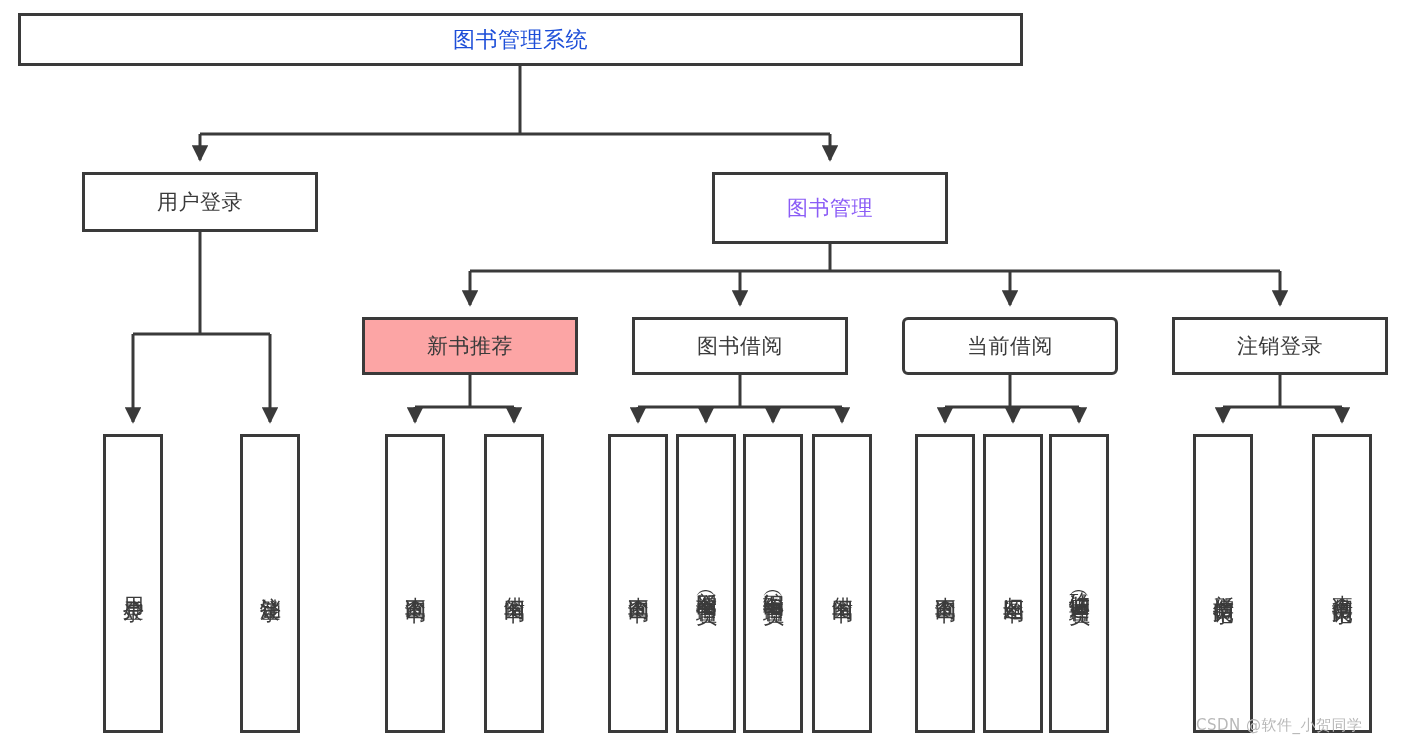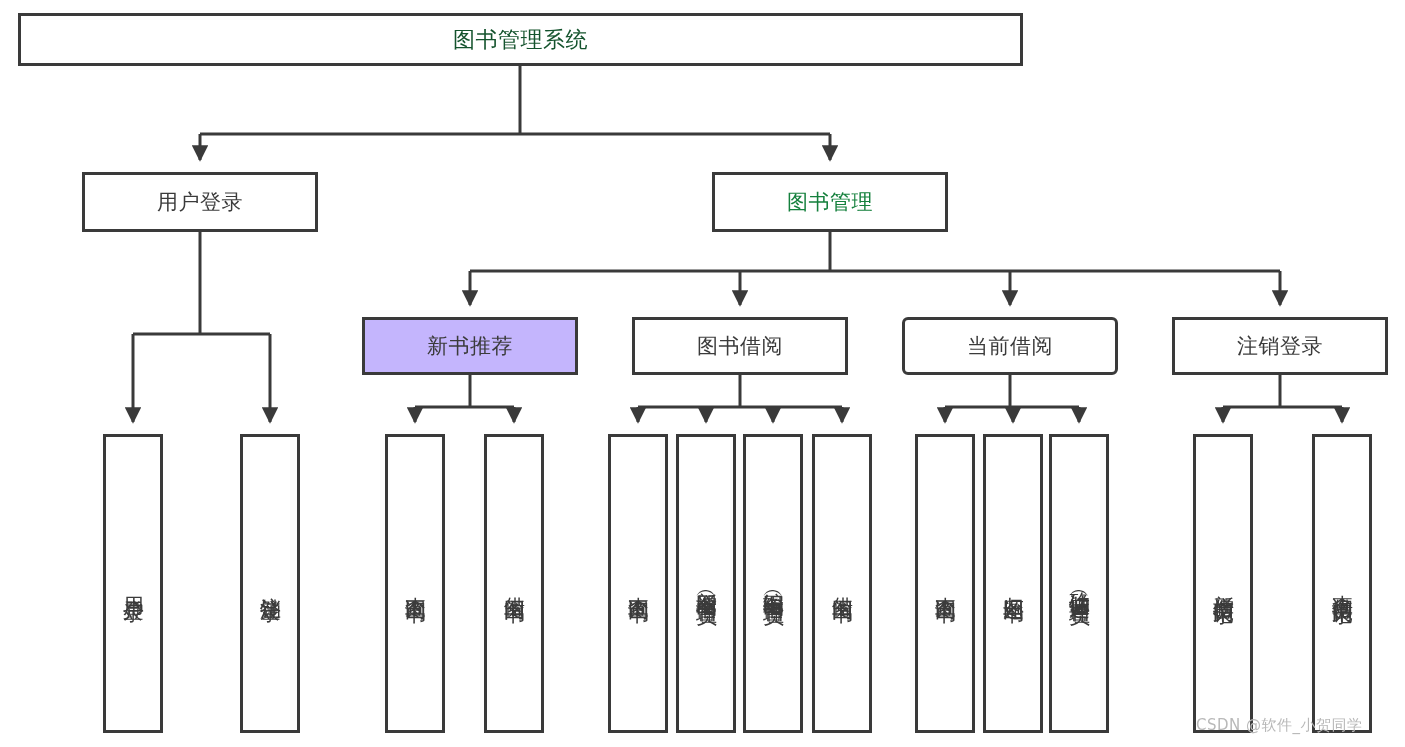--- a/index.html
+++ b/index.html
@@ -117,32 +117,32 @@
       <path d="M 1013 407 L 1013 422" marker-end="url(#arrow)"></path>
       <path d="M 1079 407 L 1079 422" marker-end="url(#arrow)"></path>
 
       <path d="M 1280 375 L 1280 407"></path>
       <path d="M 1223 407 L 1342 407"></path>
       <path d="M 1223 407 L 1223 422" marker-end="url(#arrow)"></path>
       <path d="M 1342 407 L 1342 422" marker-end="url(#arrow)"></path>
     </g>
   </svg>
 
-  <div class="node horiz root" style="left: 18px; top: 13px; width: 1005px; height: 53px; border-color: rgb(58, 58, 58); color: #14532d; background: rgb(255, 255, 255);">
+  <div class="node horiz root" style="left: 18px; top: 13px; width: 1005px; height: 53px; border-color: rgb(58, 58, 58); color: #1d4ed8; background: rgb(255, 255, 255);">
     <span class="lbl">图书管理系统</span>
   </div>
 
   <div class="node horiz" style="left: 82px; top: 172px; width: 236px; height: 60px; border-color: rgb(58, 58, 58); color: rgb(59, 59, 59); background: rgb(255, 255, 255);">
     <span class="lbl">用户登录</span>
   </div>
-  <div class="node horiz" style="left: 712px; top: 172px; width: 236px; height: 60px; border-color: rgb(58, 58, 58); color: #15803d; background: rgb(255, 255, 255);">
+  <div class="node horiz" style="left: 712px; top: 172px; width: 236px; height: 72px; border-color: rgb(58, 58, 58); color: #8b5cf6; background: rgb(255, 255, 255);">
     <span class="lbl">图书管理</span>
   </div>
 
-  <div class="node horiz" style="left: 362px; top: 317px; width: 216px; height: 58px; border-color: rgb(58, 58, 58); color: rgb(59, 59, 59); background: #c4b5fd;">
+  <div class="node horiz" style="left: 362px; top: 317px; width: 216px; height: 58px; border-color: rgb(58, 58, 58); color: rgb(59, 59, 59); background: #fca5a5;">
     <span class="lbl">新书推荐</span>
   </div>
   <div class="node horiz" style="left: 632px; top: 317px; width: 216px; height: 58px; border-color: rgb(58, 58, 58); color: rgb(59, 59, 59); background: rgb(255, 255, 255);">
     <span class="lbl">图书借阅</span>
   </div>
   <div class="node horiz" style="left: 902px; top: 317px; width: 216px; height: 58px; border-color: rgb(58, 58, 58); color: rgb(59, 59, 59); background: rgb(255, 255, 255); border-radius: 6px;">
     <span class="lbl">当前借阅</span>
   </div>
   <div class="node horiz" style="left: 1172px; top: 317px; width: 216px; height: 58px; border-color: rgb(58, 58, 58); color: rgb(59, 59, 59); background: rgb(255, 255, 255);">
     <span class="lbl">注销登录</span>

